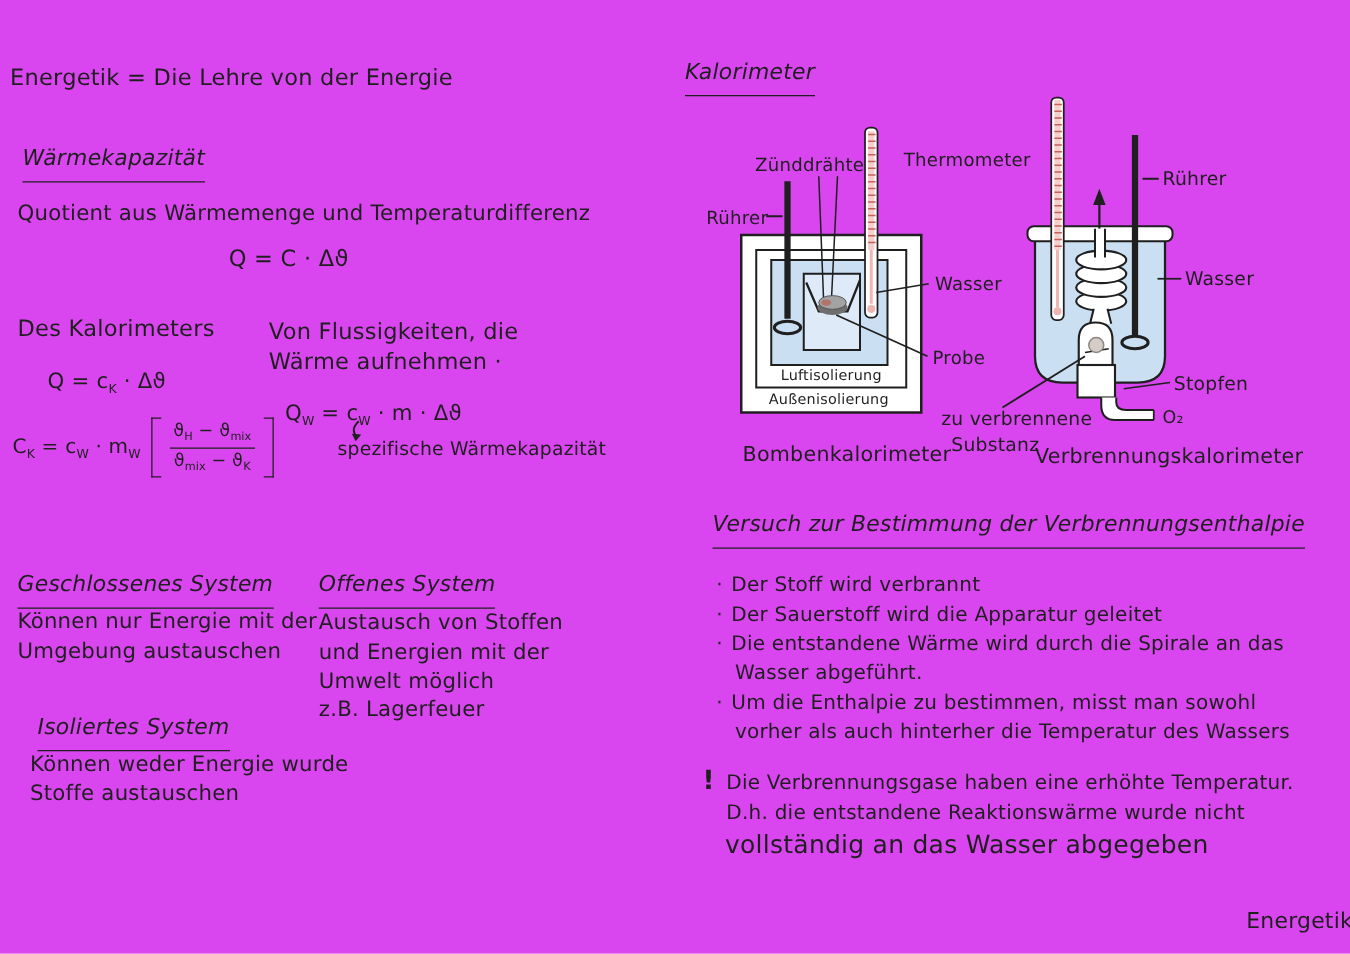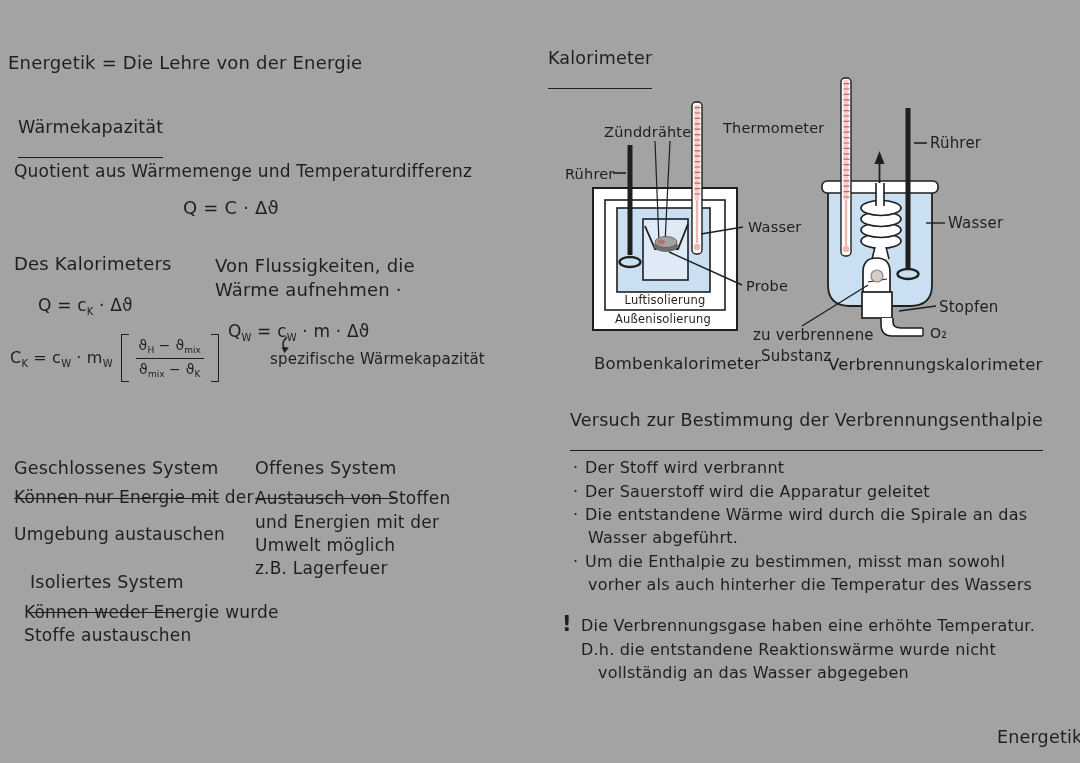--- a/index.html
+++ b/index.html
@@ -1,19 +1,19 @@
 <!DOCTYPE html>
 <html><head>
 <meta charset="utf-8">
 <style>
   html,body{margin:0;padding:0;background:#ffffff;}
-  .page{position:relative;width:1080px;height:763px;background:#a3a3a3;overflow:hidden;
+  .page{position:relative;width:1080px;height:763px;background:#d946ef;overflow:hidden;
         font-family:"DejaVu Sans","Liberation Sans",sans-serif;color:#1f1f1f;}
   .t{position:absolute;white-space:nowrap;letter-spacing:.2px;}
-  .ul{border-bottom:1.8px solid #1f1f1f;padding-bottom:20px;}
+  .ul{border-bottom:1.8px solid #1f1f1f;padding-bottom:8px;font-style:italic;}
   sub{font-size:10px;vertical-align:-4px;letter-spacing:0;}
   .formula{display:flex;align-items:center;}
   .brk{width:7px;align-self:stretch;border:1.8px solid #1f1f1f;}
   .brk.l{border-right:none;margin-left:8px;}
   .brk.r{border-left:none;}
   .frac{display:flex;flex-direction:column;align-items:center;padding:3px 7px;font-size:14px;}
   .frac .num{border-bottom:1.6px solid #1f1f1f;padding:0 3px 3px;}
   .frac .den{padding-top:2px;}
   .frac sub{font-size:9px;vertical-align:-3px;}
   svg{position:absolute;overflow:visible;}
@@ -56,21 +56,21 @@
     <span>Q</span><sub>W</sub><span> = c</span><sub>W</sub><span> · m · Δϑ</span>
   </div>
   <svg style="left:278px;top:336px;" width="16" height="18">
     <path d="M9,1 C4,6 4,9 7,13" fill="none" stroke="#1f1f1f" stroke-width="1.5"></path>
     <polygon points="3.5,11 11,11.5 6.5,17" fill="#1f1f1f"></polygon>
   </svg>
   <div class="t" style="left:270px;top:350px;font-size:15px;">spezifische Wärmekapazität</div>
 
   <div class="t ul" style="left:14px;top:458px;font-size:17.5px;">Geschlossenes System</div>
   <div class="t" style="left:14px;top:487px;font-size:17px;">Können nur Energie mit der</div>
-  <div class="t" style="left:14px;top:511px;font-size:17px;margin-top:13px;">Umgebung austauschen</div>
+  <div class="t" style="left:14px;top:511px;font-size:17px;">Umgebung austauschen</div>
 
   <div class="t ul" style="left:255px;top:458px;font-size:17.5px;">Offenes System</div>
   <div class="t" style="left:255px;top:488px;font-size:17px;">Austausch von Stoffen</div>
   <div class="t" style="left:255px;top:512px;font-size:17px;">und Energien mit der</div>
   <div class="t" style="left:255px;top:535px;font-size:17px;">Umwelt möglich</div>
   <div class="t" style="left:255px;top:558px;font-size:17px;">z.B. Lagerfeuer</div>
 
   <div class="t ul" style="left:30px;top:572px;font-size:17.5px;">Isoliertes System</div>
   <div class="t" style="left:24px;top:602px;font-size:17px;">Können weder Energie wurde</div>
   <div class="t" style="left:24px;top:625px;font-size:17px;">Stoffe austauschen</div>
@@ -174,17 +174,17 @@
   <div class="t" style="left:573px;top:458px;font-size:16px;"><span class="bullet-dot">·</span><span>Der Stoff wird verbrannt</span></div>
   <div class="t" style="left:573px;top:505px;font-size:16px;"><span class="bullet-dot">·</span><span>Die entstandene Wärme wird durch die Spirale an das</span></div>
   <div class="t" style="left:573px;top:482px;font-size:16px;"><span class="bullet-dot">·</span><span>Der Sauerstoff wird die Apparatur geleitet</span></div>
   <div class="t" style="left:588px;top:528px;font-size:16px;">Wasser abgeführt.</div>
   <div class="t" style="left:573px;top:552px;font-size:16px;"><span class="bullet-dot">·</span><span>Um die Enthalpie zu bestimmen, misst man sowohl</span></div>
   <div class="t" style="left:588px;top:575px;font-size:16px;">vorher als auch hinterher die Temperatur des Wassers</div>
 
   <div class="t warn" style="left:562px;top:612px;font-size:21px;">!</div>
   <div class="t" style="left:581px;top:616px;font-size:16px;">Die Verbrennungsgase haben eine erhöhte Temperatur.</div>
   <div class="t" style="left:581px;top:640px;font-size:16px;">D.h. die entstandene Reaktionswärme wurde nicht</div>
-  <div class="t" style="left:598px;top:663px;font-size:16px;text-align:center;">vollständig an das Wasser abgegeben</div>
+  <div class="t" style="left:580px;top:663px;font-size:20px;text-align:center;">vollständig an das Wasser abgegeben</div>
 
   <div class="t" style="left:997px;top:727px;font-size:17.5px;">Energetik</div>
 
 </div>
 
 </body></html>

